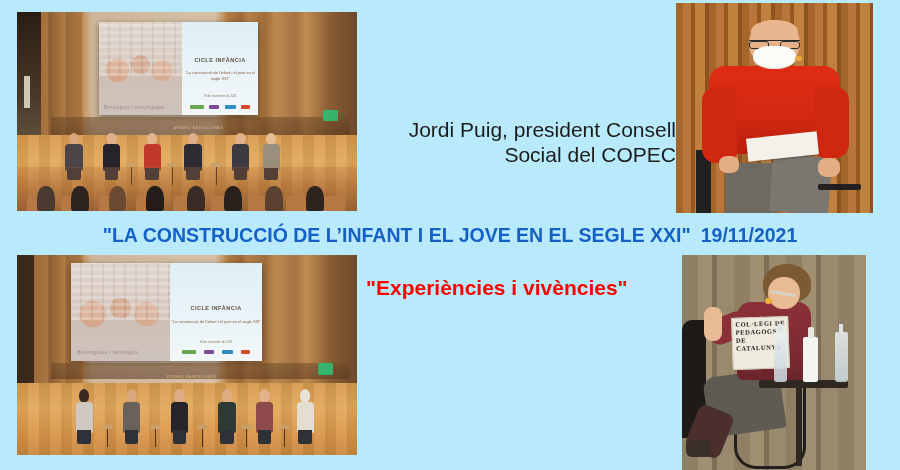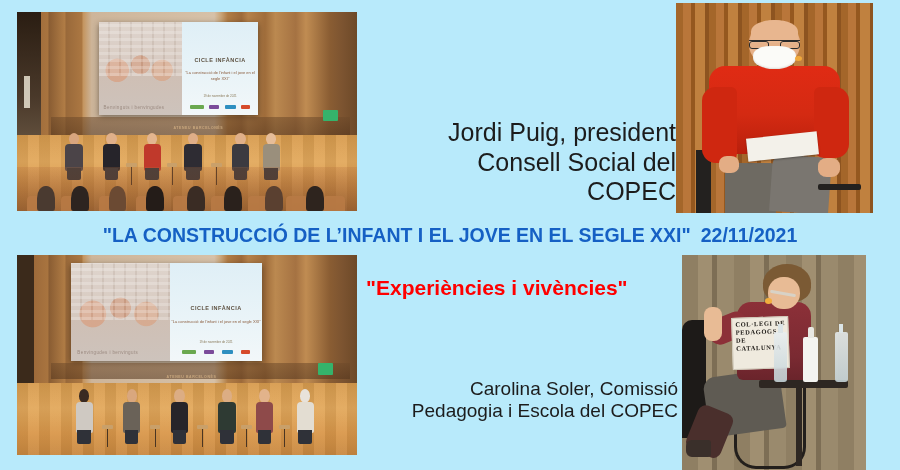--- a/index.html
+++ b/index.html
@@ -344,21 +344,21 @@
     position: absolute;
     left: 0; right: 0;
     text-align: center;
     color: #1560c4;
     font-weight: bold;
     white-space: nowrap;
   }
   .banner .date { margin-left: 10px; }
 
   #t-q1   { left: 367px; top: 22px;  width: 290px; font-size: 24px; }
-  #t-cap1 { left: 398px; top: 118px; width: 278px; font-size: 25px; }
+  #t-cap1 { left: 398px; top: 118px; width: 278px; font-size: 21px; }
   #t-band { top: 224px; font-size: 19.5px; }
   #t-q2   { left: 366px; top: 276px; width: 300px; font-size: 21px; }
   #t-cap2 { left: 390px; top: 378px; width: 288px; font-size: 19px; }
 </style>
 </head>
 <body>
 
 <div class="slide">
 
   <div class="photo" id="photo-tl" style="left:17px; top:12px; width:340px; height:199px;">
@@ -475,21 +475,21 @@
         <div class="m-bald"></div>
         <div class="m-glasses"></div>
         <div class="m-mask"></div>
         <div class="m-mic"></div>
         <div class="m-chair2"></div>
       </div>
     </div>
   </div>
 
   <div class="banner" id="t-band">
-    <span>"LA CONSTRUCCIÓ DE L’INFANT I EL JOVE EN EL SEGLE XXI"</span><span class="date">22/11/2021</span>
+    <span>"LA CONSTRUCCIÓ DE L’INFANT I EL JOVE EN EL SEGLE XXI"</span><span class="date">19/11/2021</span>
   </div>
 
   <div class="photo" id="photo-bl" style="left:17px; top:255px; width:340px; height:200px;">
     <div class="scene">
       <div class="aud-wall"></div>
 
       <div class="aud-screen" style="left:16%; top:4%; width:56%; height:49%;">
         <div class="sc-left">
           <div class="welcome">Benvingudes i benvinguts</div>
         </div>
@@ -561,21 +561,20 @@
         </div>
       <div class="smalltable" style="left:77%; bottom:4%;">
         <div class="top"></div>
           <div class="leg"></div>
         </div>
     </div>
   </div>
 
   <div class="ttl-red" id="t-q2">"Experiències i vivències"</div>
 
-  <div class="cap-dark" id="t-cap2">Carolina Soler, Comissió Pedagogia i Escola del COPEC</div>
 
   <div class="photo" id="photo-br" style="left:682px; top:255px; width:184px; height:215px;">
     <div class="scene">
       <div class="wood soft"></div>
       <div class="w-darkfig"></div>
       <div class="person" style="inset:0;">
         <div class="w-chair"></div>
         <div class="w-legs"></div>
         <div class="w-shin"></div>
         <div class="w-shoe"></div>

